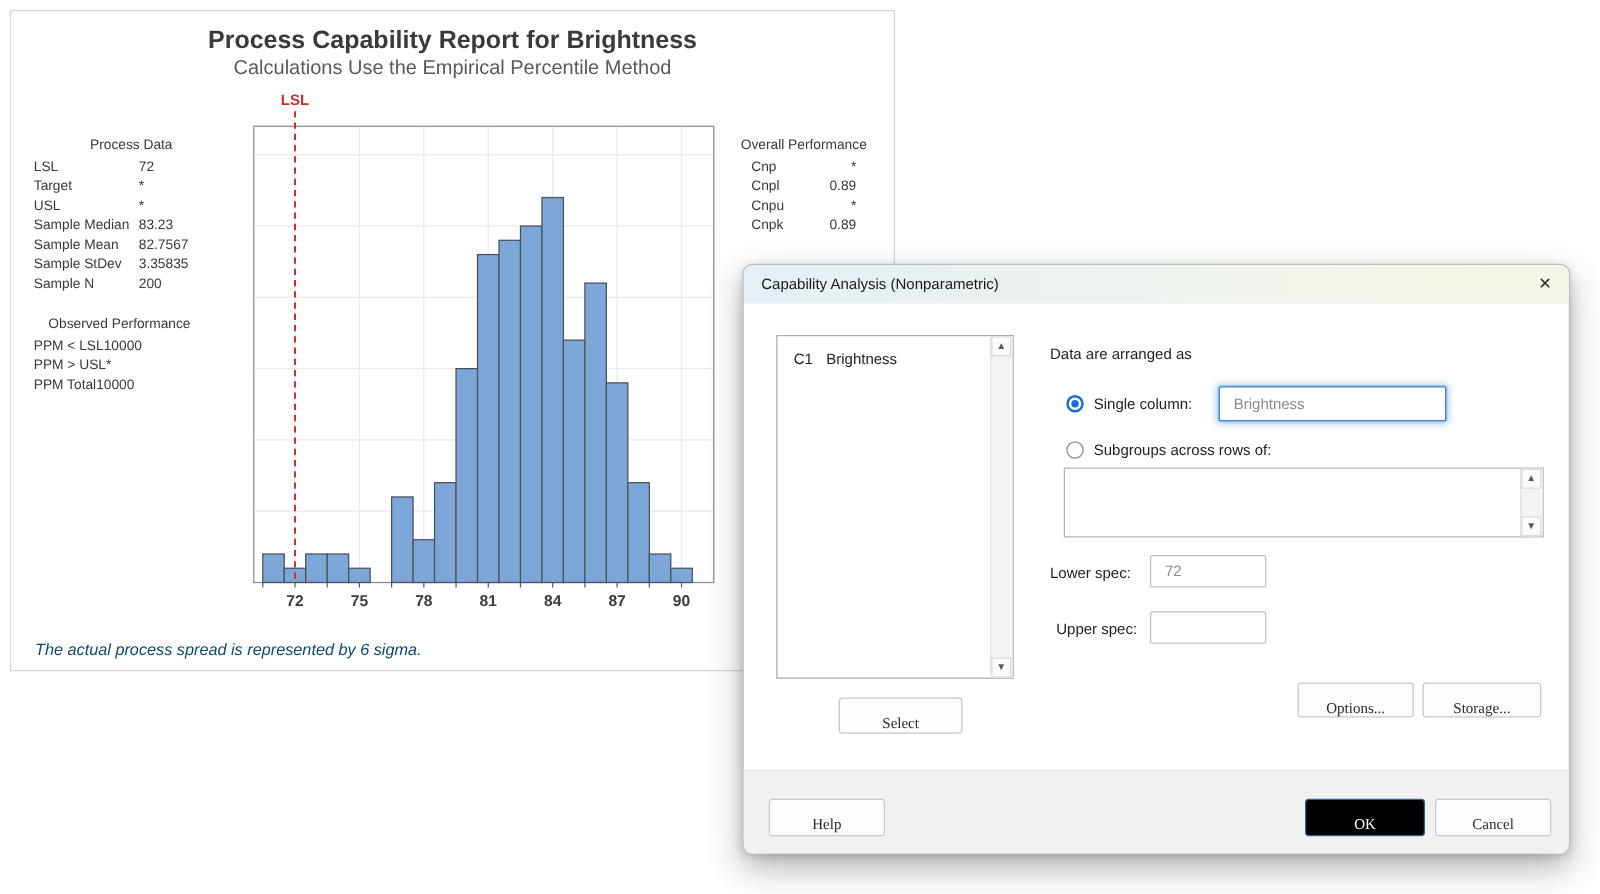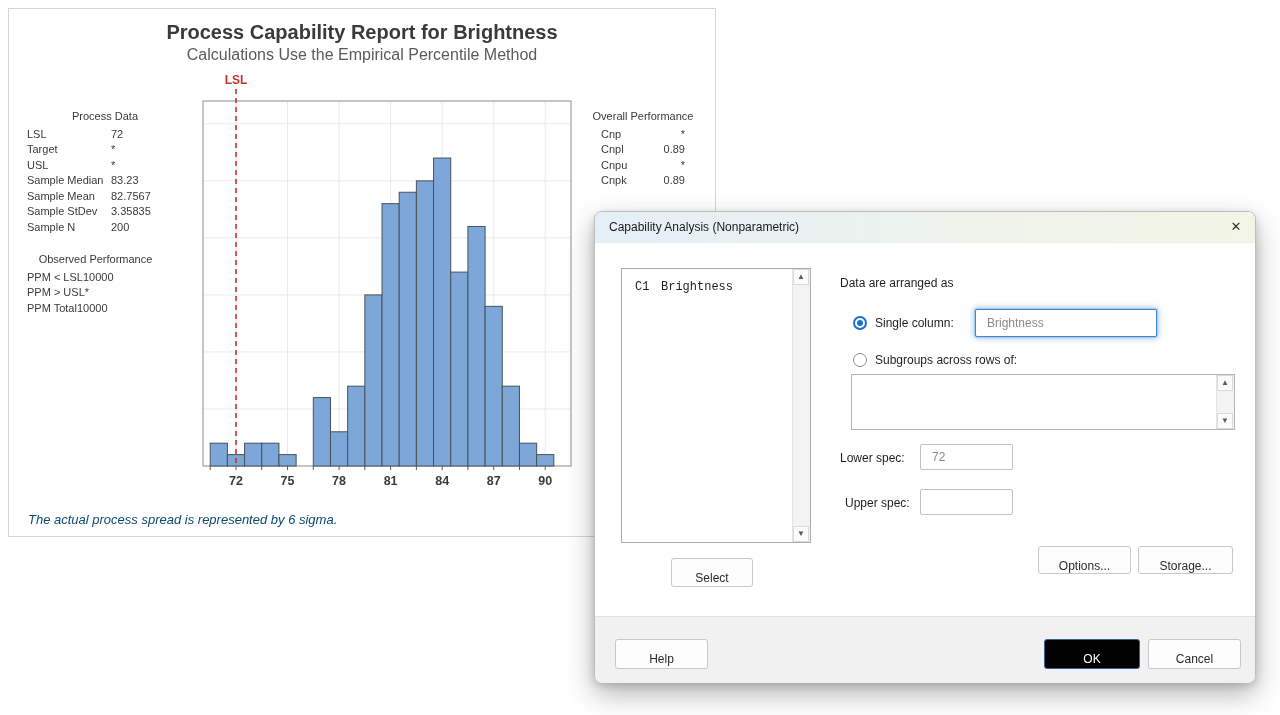--- a/index.html
+++ b/index.html
@@ -38,34 +38,34 @@
           font-size:12px;color:#1f1f1f;}
   .dtitle{position:absolute;left:0;top:0;right:0;height:30px;border-radius:7px 7px 0 0;
           background:linear-gradient(90deg,#e4eff7 0%,#eef3ec 55%,#f4f5e6 100%);
           border-bottom:1px solid #ececec;}
   .dtext{position:absolute;left:14px;top:8px;font-size:12px;color:#1a1a1a;}
   .dclose{position:absolute;right:8px;top:4px;width:22px;height:22px;border:none;
           background:transparent;font-size:13px;color:#333;line-height:22px;text-align:center;padding:0;}
 
   .listbox{position:absolute;left:26px;top:56px;width:190px;height:275px;
            background:#fff;border:1px solid #ababab;box-sizing:border-box;}
-  .li{position:absolute;left:0;top:9px;width:100%;height:18px;line-height:18px;font-family:Liberation Mono, monospace;}
+  .li{position:absolute;left:0;top:9px;width:100%;height:18px;line-height:18px;}
   .li .lc{display:inline-block;margin-left:13px;width:26px;}
 
   .vscroll{position:absolute;top:0;right:0;bottom:0;width:17px;background:#f3f3f3;
            border-left:1px solid #e3e3e3;}
   .sbtn{position:absolute;left:0;width:16px;height:16px;background:#fbfbfb;
         border:1px solid #dadada;box-sizing:border-box;color:#5a5a5a;font-size:8px;
         line-height:14px;text-align:center;}
   .sbtn.up{top:0;}
   .sbtn.down{bottom:0;}
 
   .btn{position:absolute;background:#fdfdfd;border:1px solid #c8c8c8;border-radius:3px;
-       font-family:Liberation Sans, sans-serif;font-size:12px;color:#2b2b2b;padding:12px;}
-  .btn.select{left:76px;top:346px;width:82px;height:29px;}
+       font-family:Liberation Serif, serif;font-size:12px;color:#2b2b2b;padding:12px;}
+  .btn.select{left:76px;top:346px;width:99px;height:29px;}
   .btn.options{left:443px;top:334px;width:93px;height:28px;}
   .btn.storage{left:543px;top:334px;width:95px;height:28px;}
 
   .lbl{position:absolute;white-space:nowrap;}
   .lbl.arranged{left:245px;top:64px;}
   .lbl.lower{left:245px;top:239px;}
   .lbl.upper{left:250px;top:284px;}
 
   .radiorow{position:absolute;display:flex;align-items:flex-start;}
   .radiorow.r1{left:258px;top:104px;}

